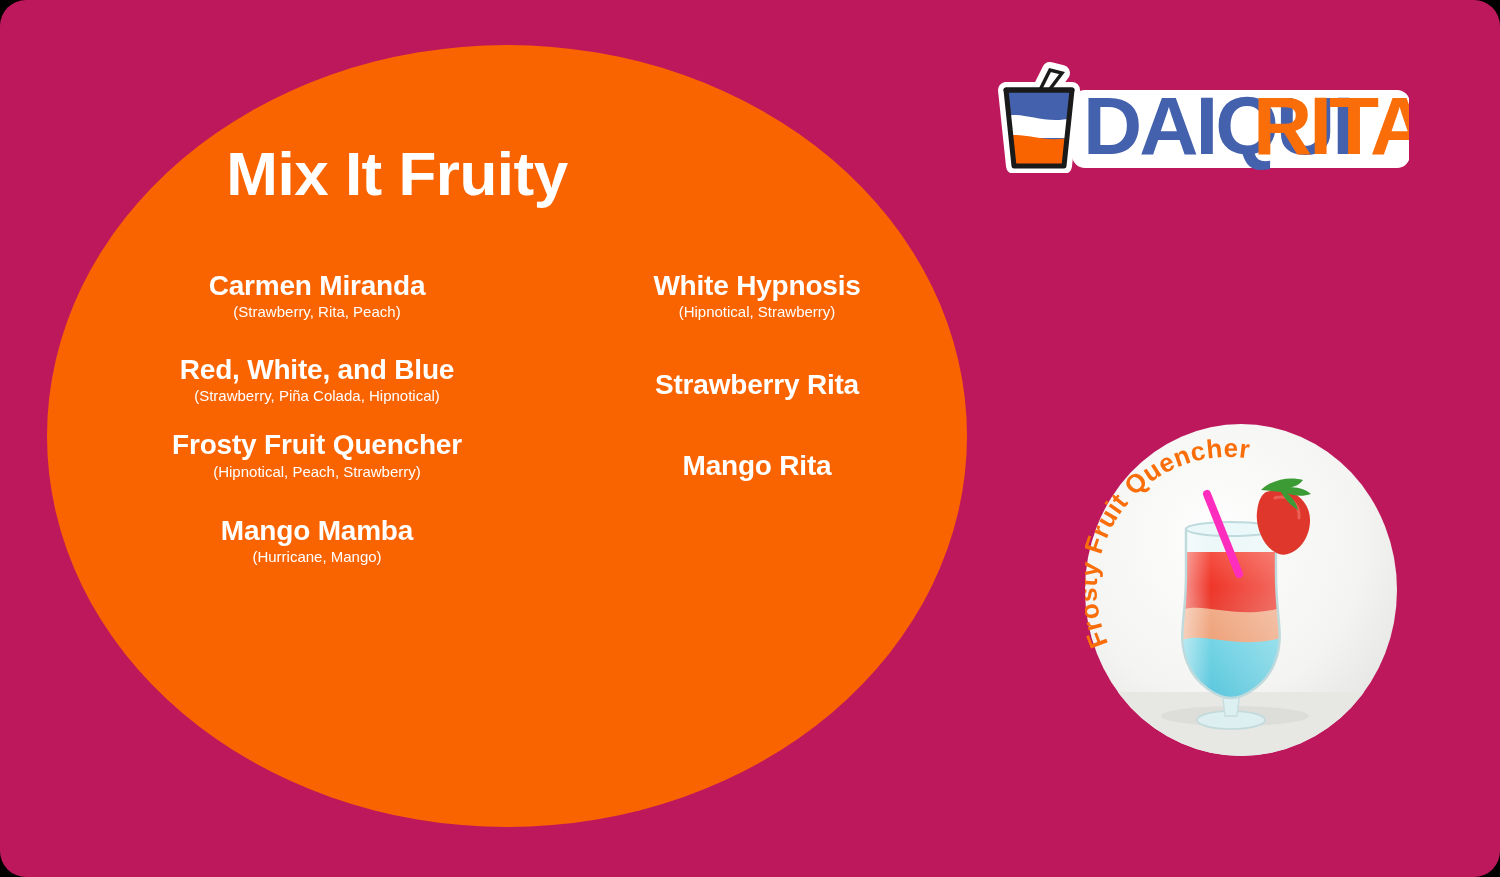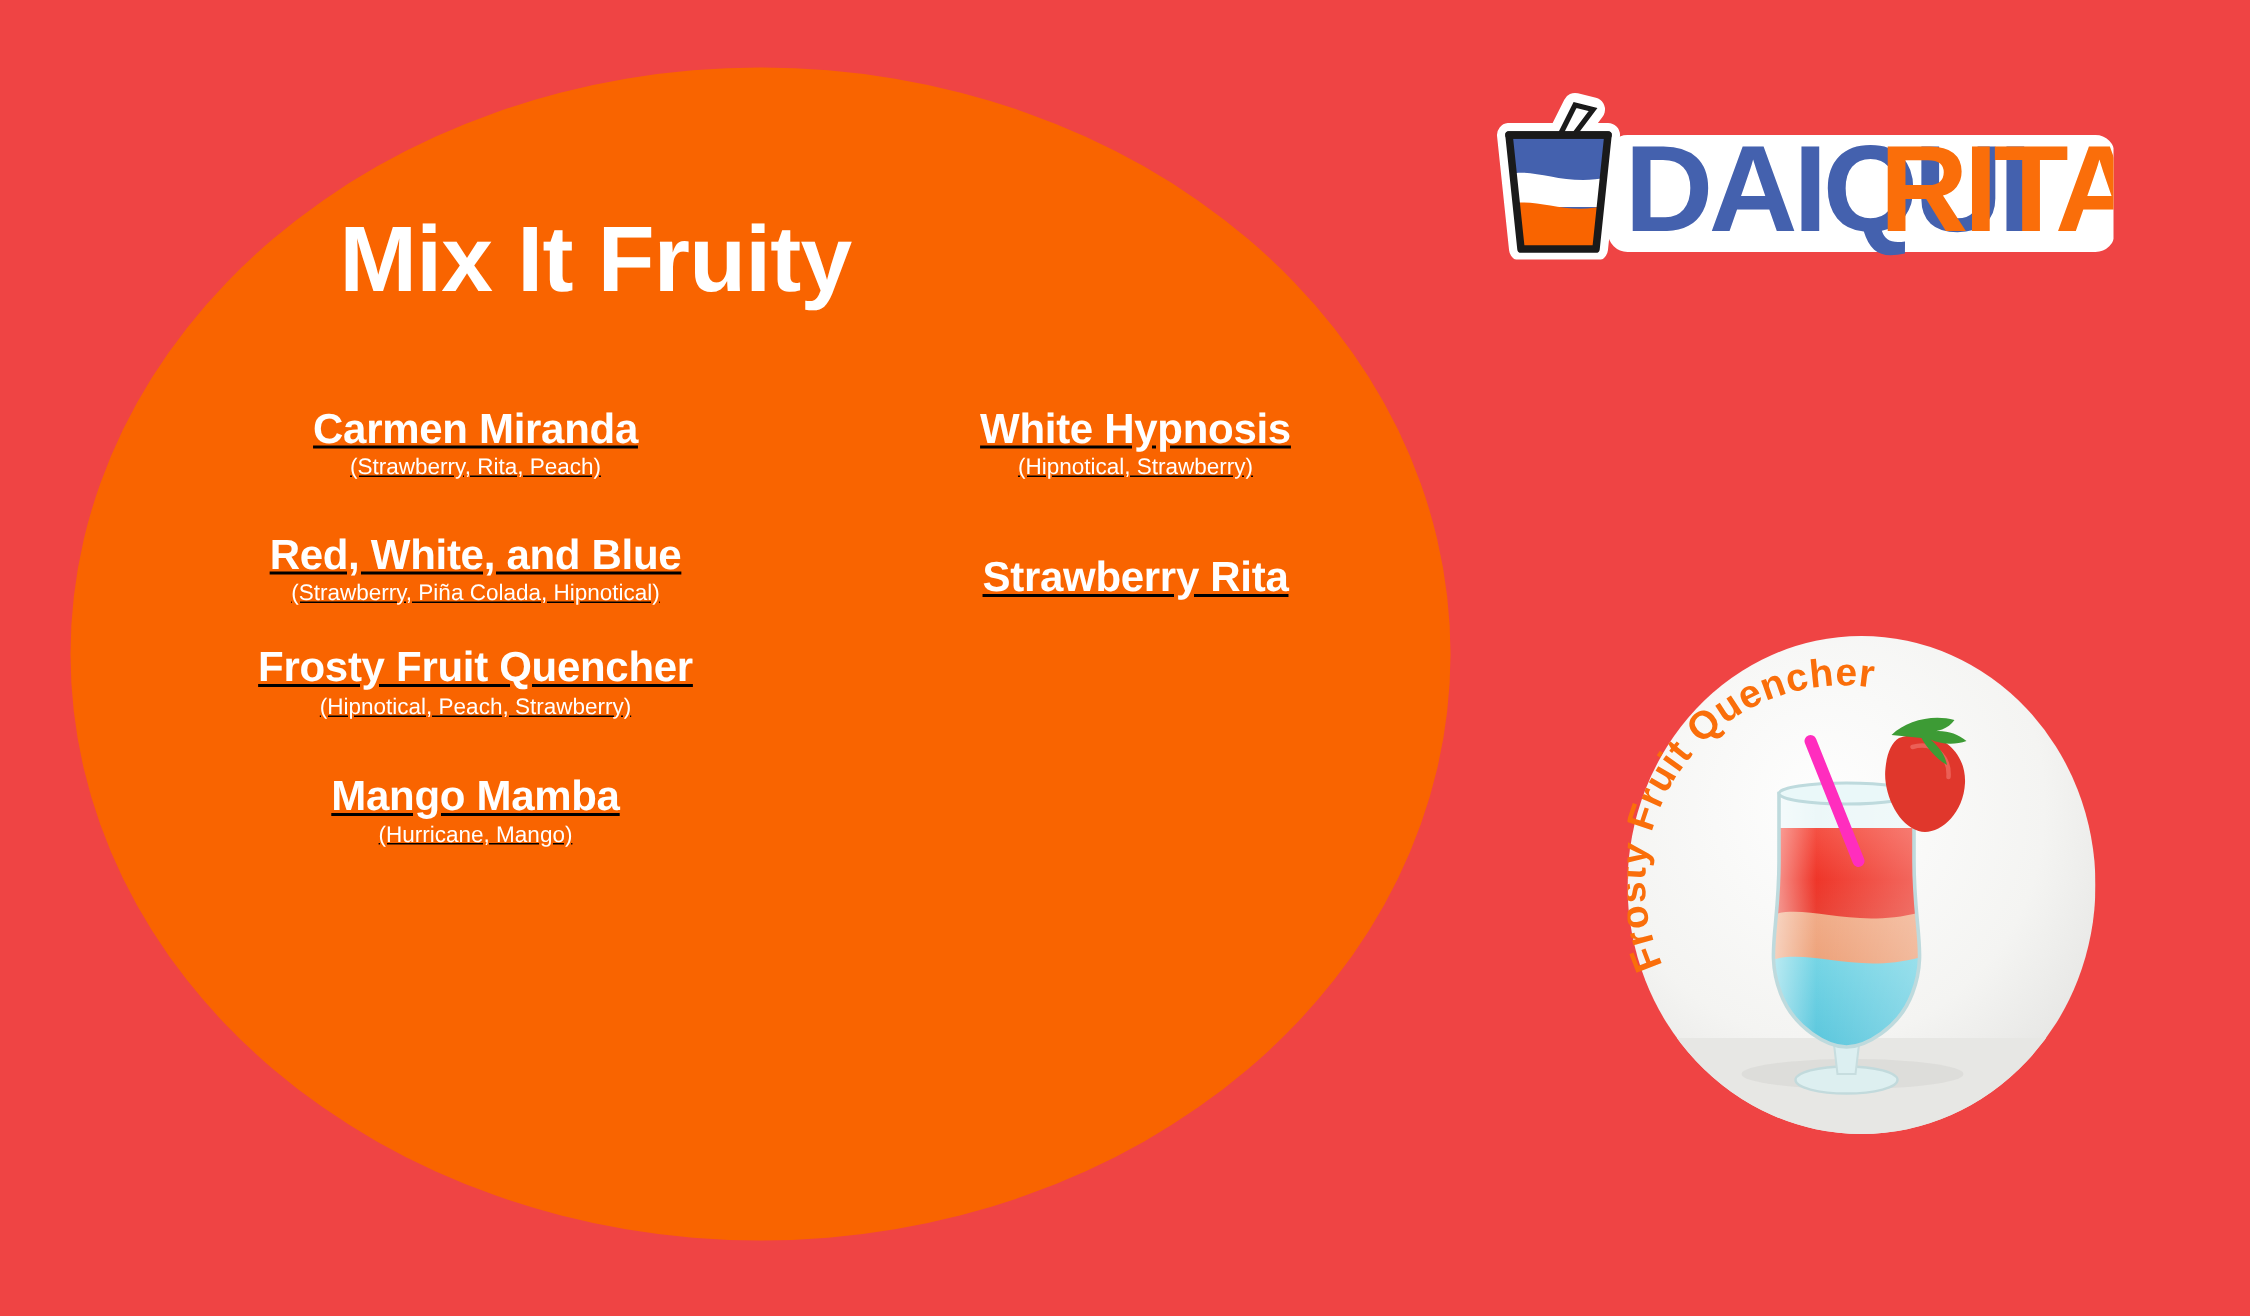--- a/index.html
+++ b/index.html
@@ -4,23 +4,24 @@
 <style>
   html, body {
     margin: 0;
     padding: 0;
     background: #000000;
   }
   #stage {
     position: relative;
     width: 1500px;
     height: 877px;
-    background: #ef4444;
+    background: #be185d;
     overflow: hidden;
     font-family: "Liberation Sans", sans-serif;
+    border-radius: 26px;
   }
 
   
   #menu-ellipse {
     position: absolute;
     left: 47px;
     top: 45px;
     width: 920px;
     height: 782px;
     background: #F96400;
@@ -44,21 +45,20 @@
     color: #FFFFFF;
     font-size: 62px;
     font-weight: bold;
     letter-spacing: -0.5px;
     line-height: 1;
   }
 
   .col {
     position: absolute;
     top: 225px;
-    text-decoration: underline;
   }
   #col-left  { left: 20px;  width: 500px; }
   #col-right { left: 510px; width: 400px; }
 
   .drink {
     text-align: center;
     color: #FFFFFF;
   }
   .drink-name {
     font-size: 28px;
@@ -145,20 +145,24 @@
         <div class="drink-name">White Hypnosis</div>
         <div class="drink-ingredients">(Hipnotical, Strawberry)</div>
       </div>
 
       <div class="drink">
         <div class="drink-name">Strawberry Rita</div>
 
       </div>
 
 
+      <div class="drink">
+        <div class="drink-name">Mango Rita</div>
+
+      </div>
 
     </div>
   </div>
 
   <div id="brand-logo">
     <svg viewBox="0 0 425 115" xmlns="http://www.w3.org/2000/svg">
       <defs>
         <clipPath id="cupClip">
           <path d="M22 32 L88 32 L80 108 L30 108 Z"></path>
         </clipPath>

